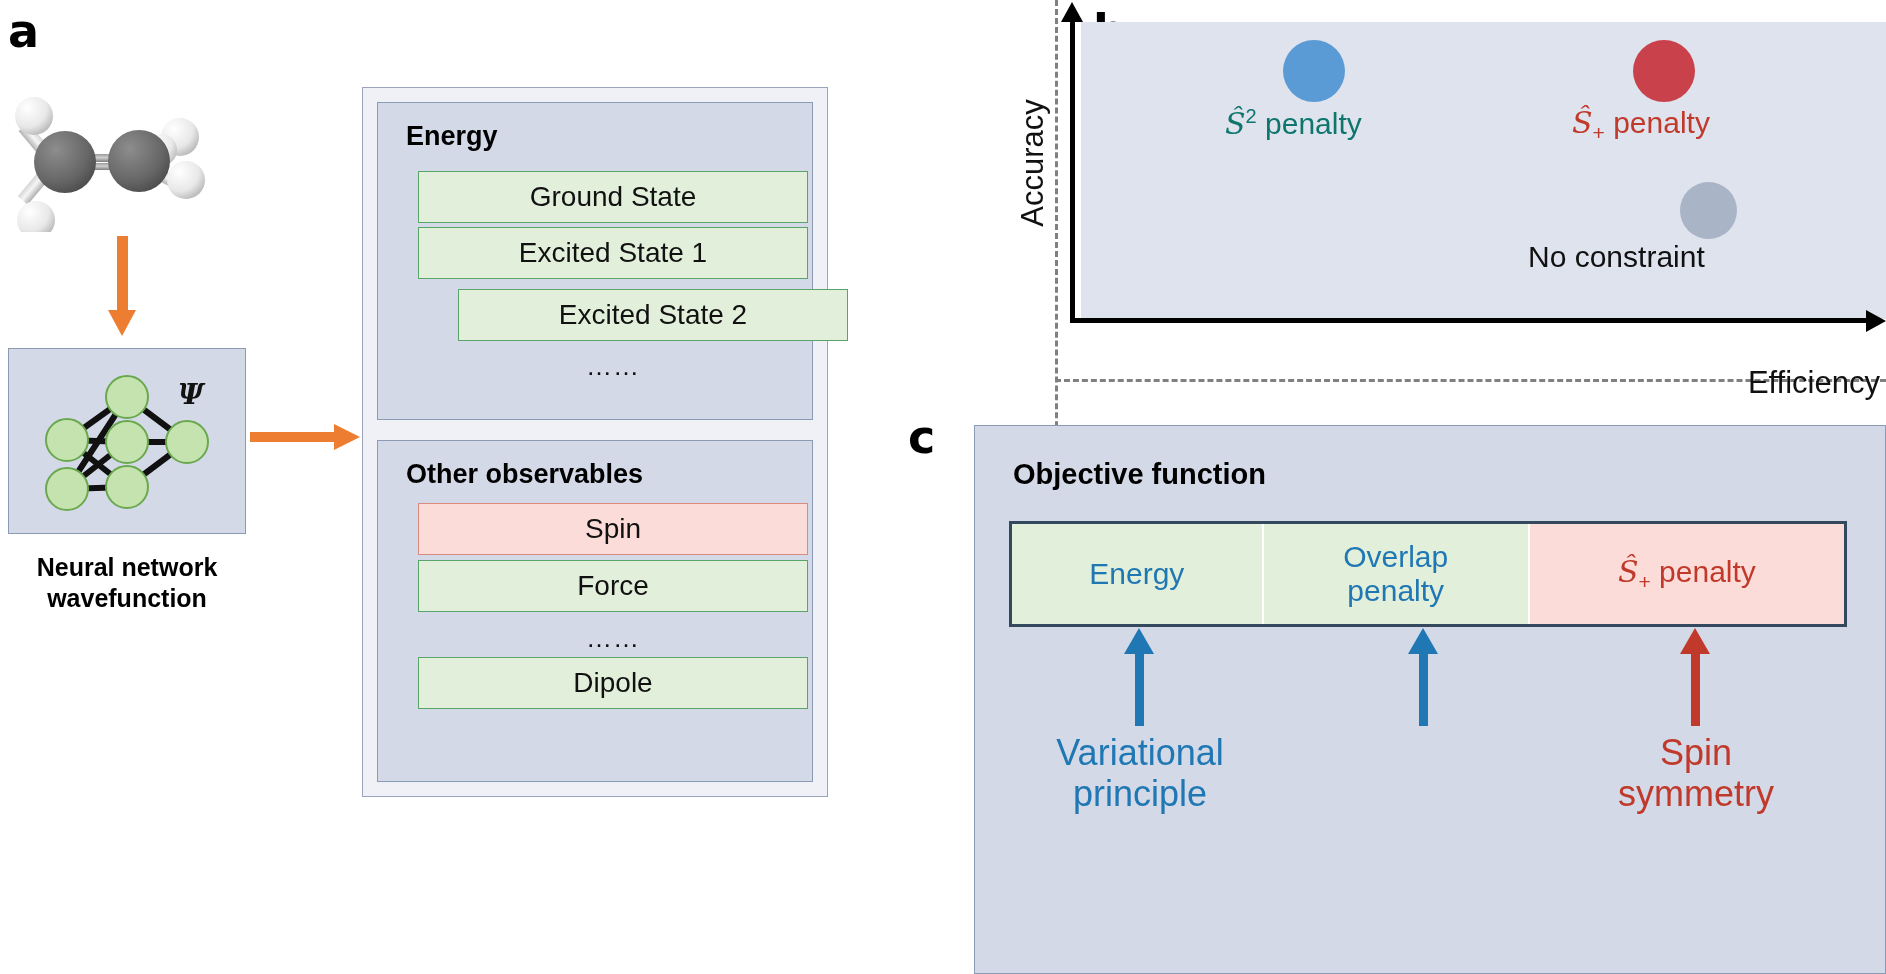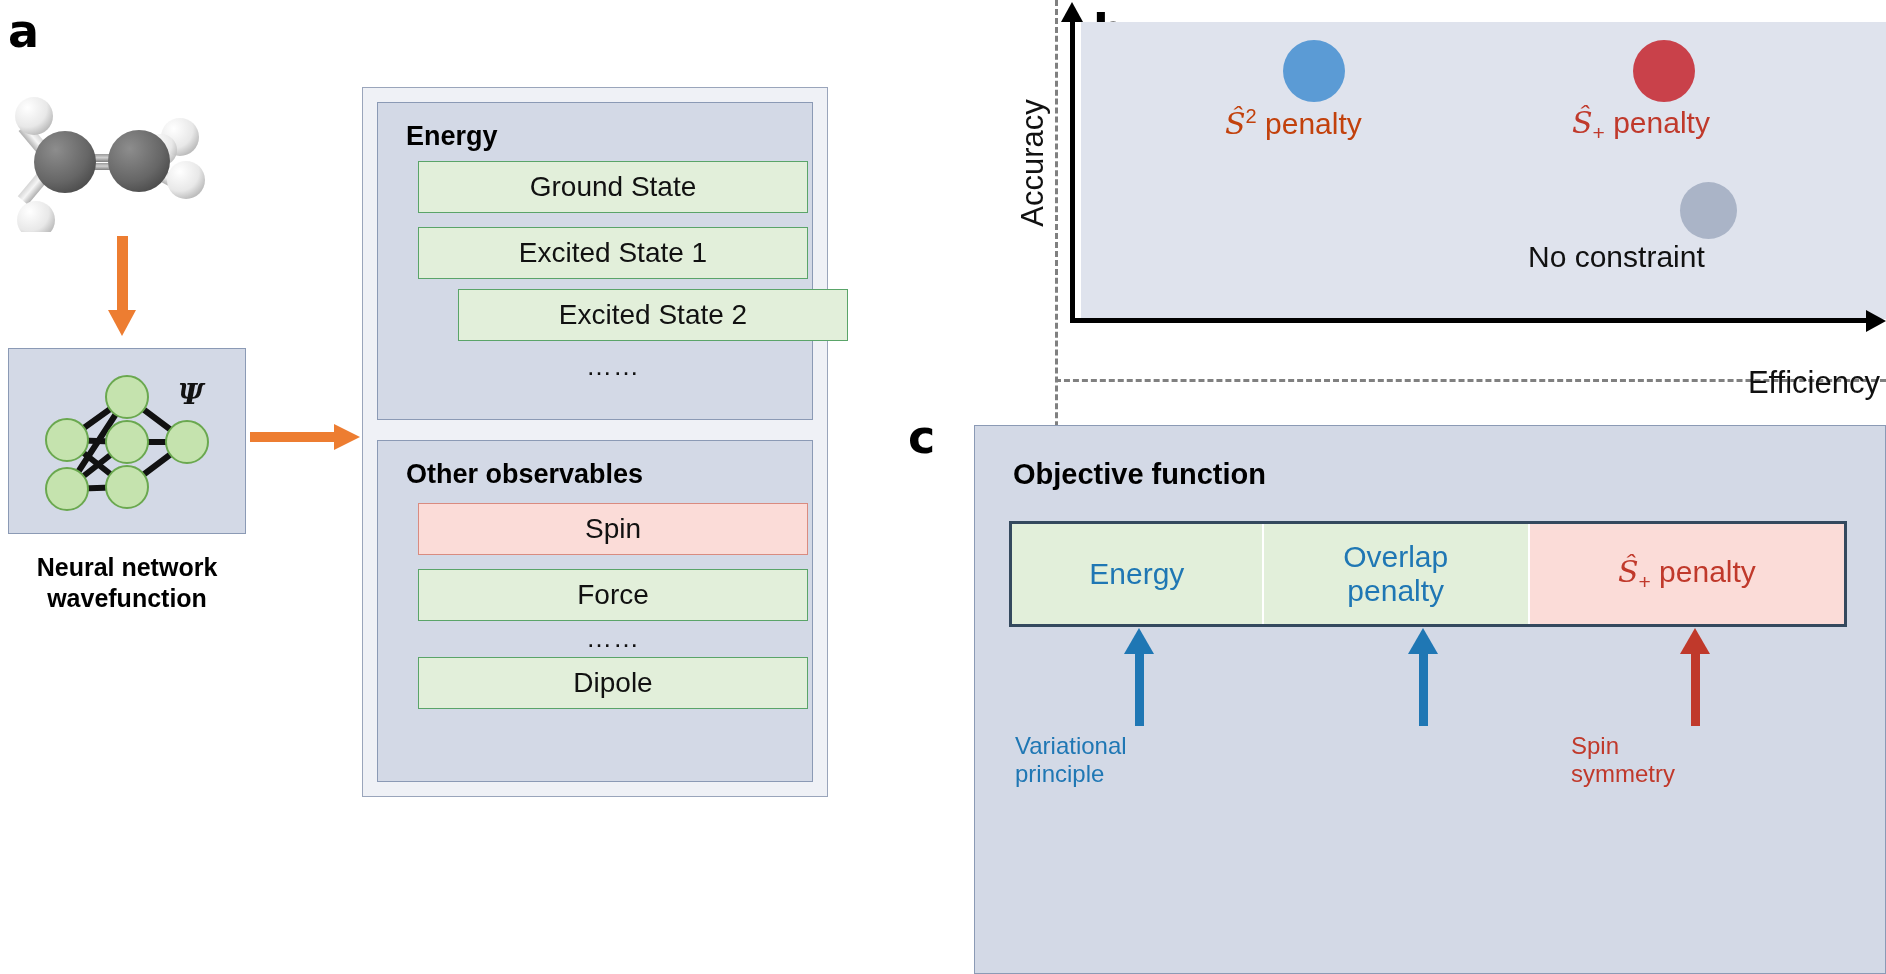--- a/index.html
+++ b/index.html
@@ -70,21 +70,21 @@
   #c-bar{position:absolute;left:34px;top:95px;width:838px;height:106px;
          display:flex;border:3px solid #34495e;box-sizing:border-box;}
   .c-seg{display:flex;align-items:center;justify-content:center;text-align:center;
          font-size:30px;line-height:1.12;box-sizing:border-box;}
   .c-seg.green{background:#e2efda;color:#1f77b4;}
   .c-seg.red{background:#fbdcd8;color:#c0392b;}
   .c-seg + .c-seg{border-left:2px solid #ffffff;}
   .c-arrow-shaft{position:absolute;width:9px;}
   .c-arrow-head{position:absolute;width:0;height:0;
                 border-left:15px solid transparent;border-right:15px solid transparent;}
-  .c-foot{position:absolute;text-align:left;font-size:24px;line-height:1.15;}
+  .c-foot{position:absolute;text-align:center;font-size:36px;line-height:1.15;}
 </style>
 </head>
 <body>
 
 <div class="abs panel-letter" style="left:8px;top:8px;">a</div>
 
 <div class="abs" id="molecule">
   <svg width="250" height="160" viewBox="0 0 250 160">
     <defs>
       <radialGradient id="cgrad" cx="35%" cy="30%" r="75%">
@@ -164,30 +164,30 @@
 </div>
 
 <div class="orange-shaft abs" style="left:250px;top:432px;width:88px;height:10px;"></div>
 <div class="orange-head abs" style="left:334px;top:424px;
      border-top:13px solid transparent;border-bottom:13px solid transparent;border-left:26px solid #ED7D31;"></div>
 
 <div class="abs" id="a-outer">
 
   <div class="a-card" id="card-energy">
     <div class="card-title" style="top:18px;">Energy</div>
-    <div class="pill green" style="top:58px;">Ground State</div>
+    <div class="pill green" style="top:68px;">Ground State</div>
     <div class="pill green" style="top:124px;">Excited State 1</div>
     <div class="pill green" style="top:186px;margin-left:40px;">Excited State 2</div>
     <div class="dots" style="top:248px;">……</div>
   </div>
 
   <div class="a-card" id="card-other">
     <div class="card-title" style="top:18px;">Other observables</div>
     <div class="pill red" style="top:62px;">Spin</div>
-    <div class="pill green" style="top:128px;">Force</div>
+    <div class="pill green" style="top:119px;">Force</div>
     <div class="dots" style="top:182px;">……</div>
     <div class="pill green" style="top:216px;">Dipole</div>
   </div>
 </div>
 
 <div class="divider abs" style="left:1055px;top:0px;width:0;height:974px;
      border-left:3px dashed #808080;"></div>
 <div class="divider abs" style="left:1055px;top:379px;width:831px;height:0;
      border-top:3px dashed #808080;"></div>
 
@@ -195,21 +195,21 @@
 
 <div class="abs" id="b-plot"></div>
 <div class="abs" id="b-yaxis"></div>
 <div class="abs" id="b-yhead"></div>
 <div class="abs" id="b-xaxis"></div>
 <div class="abs" id="b-xhead"></div>
 <div class="abs" id="b-ylabel">Accuracy</div>
 <div class="abs" id="b-xlabel">Efficiency</div>
 
 <div class="bubble abs" style="left:1283px;top:40px;width:62px;height:62px;background:#5b9bd5;"></div>
-<div class="bubble-label abs" style="left:1225px;top:105px;color:#c2410c;">
+<div class="bubble-label abs" style="left:1225px;top:105px;color:#0f766e;">
   <span class="mathvar">Ŝ</span><sup style="font-size:20px;">2</sup><span> penalty</span>
 </div>
 
 <div class="bubble abs" style="left:1633px;top:40px;width:62px;height:62px;background:#c9414a;"></div>
 <div class="bubble-label abs" style="left:1572px;top:105px;color:#c0392b;">
   <span class="mathvar">Ŝ</span><sub style="font-size:21px;">+</sub><span> penalty</span>
 </div>
 
 <div class="bubble abs" style="left:1680px;top:182px;width:57px;height:57px;background:#aab4c7;"></div>
 <div class="bubble-label abs" style="left:1528px;top:240px;color:#111;">No constraint</div>

